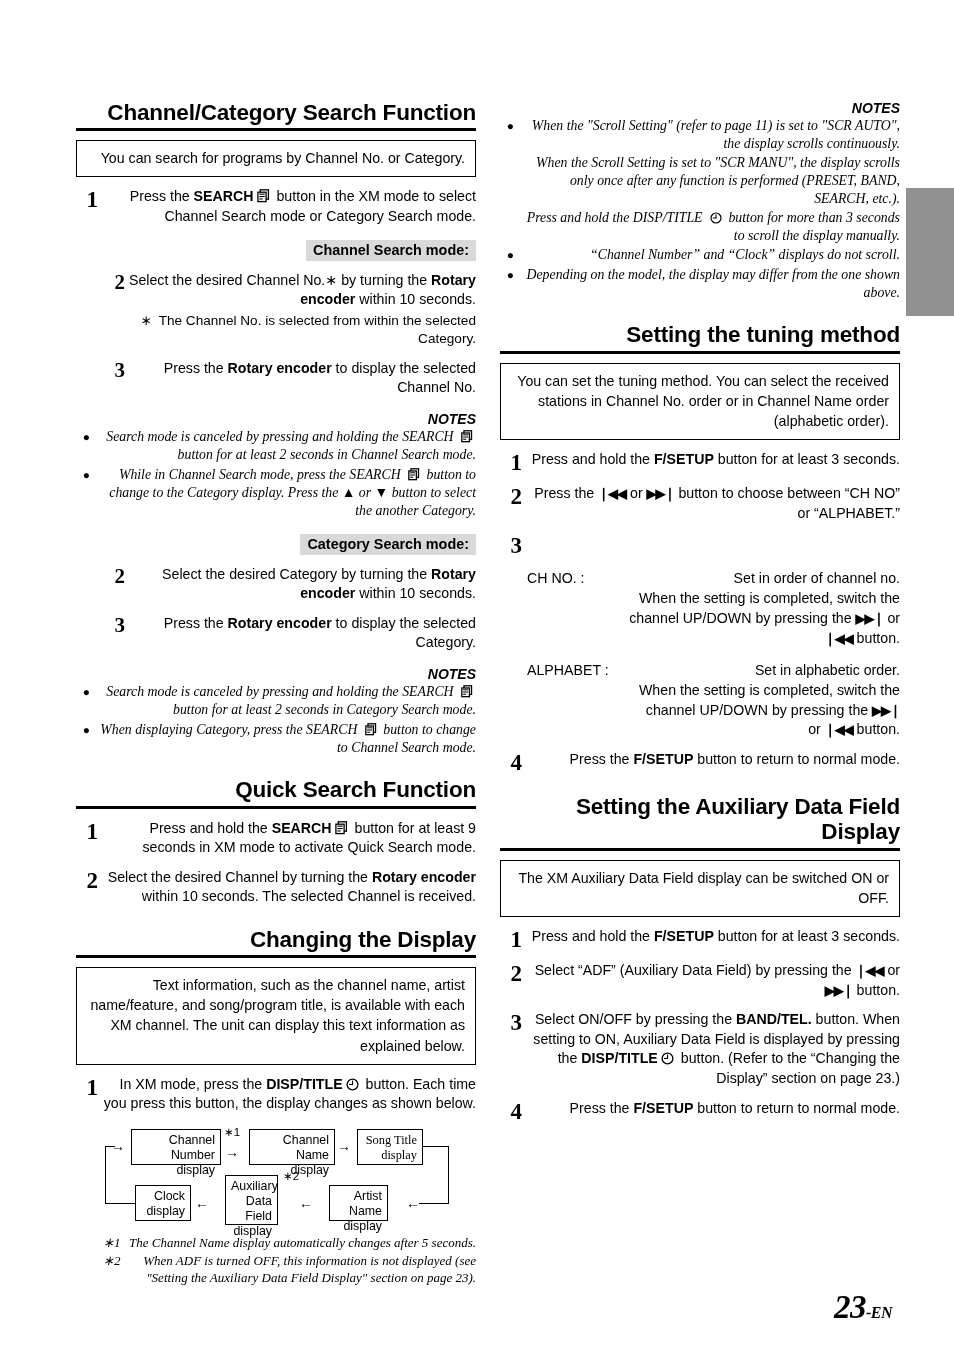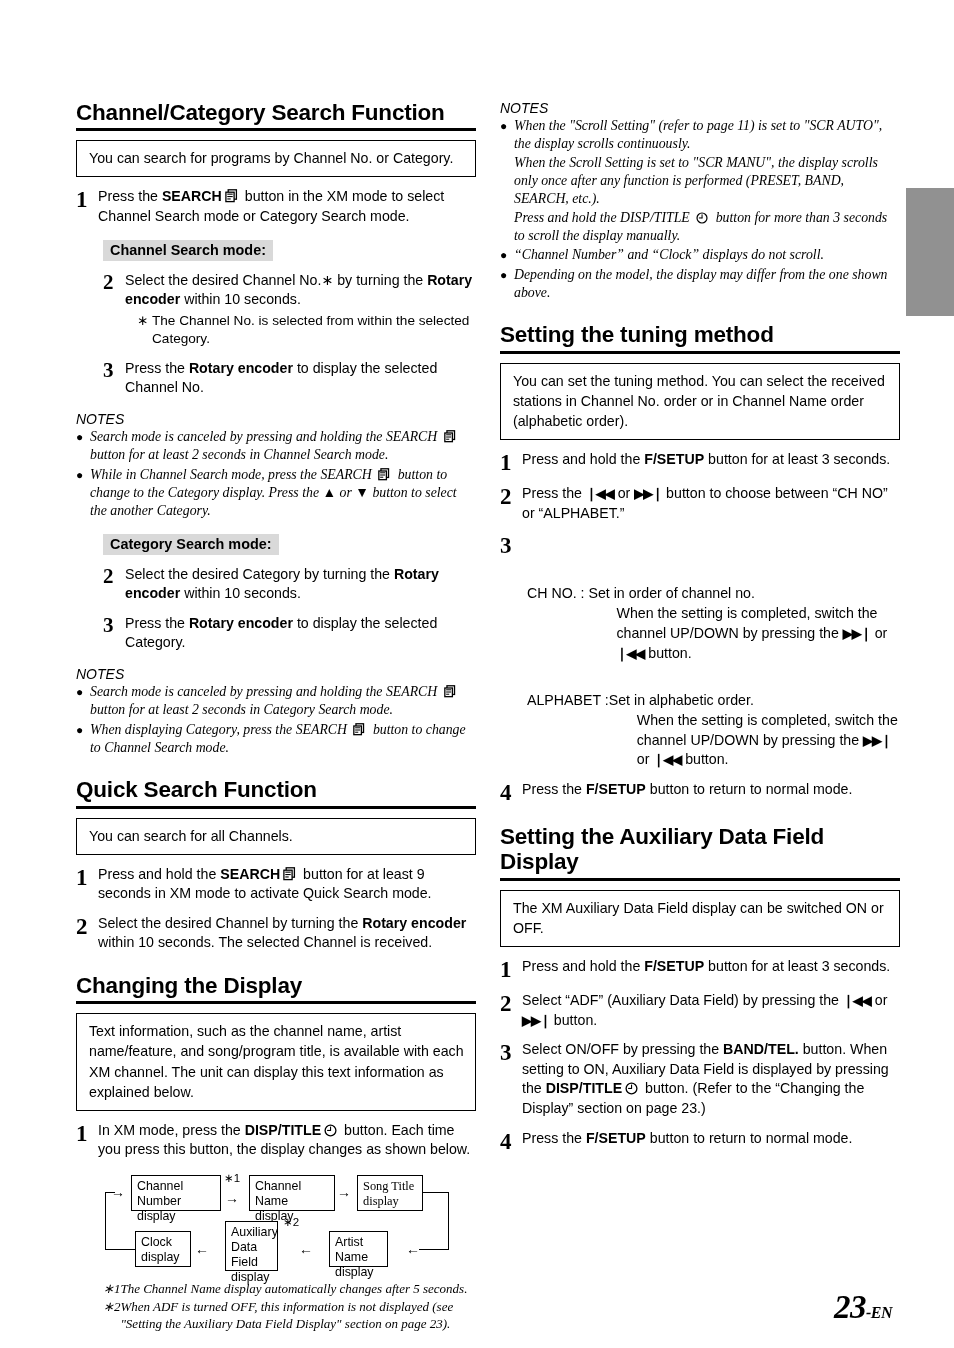--- a/index.html
+++ b/index.html
@@ -24,20 +24,21 @@
     left: 906px;
     top: 188px;
     width: 48px;
     height: 128px;
     background: #919191;
   }
   .col {
     position: absolute;
     top: 100px;
     width: 400px;
+    text-align: right;
   }
   .col-left { left: 76px; }
   .col-right { left: 500px; }
 
   h1.section-title {
     font-family: "Liberation Sans", sans-serif;
     font-size: 22.5px;
     font-weight: bold;
     letter-spacing: -0.2px;
     margin: 0;
@@ -97,21 +98,21 @@
     font-weight: bold;
     padding: 2px 7px 3px 7px;
     margin-top: 13px;
     margin-left: 27px;
   }
 
   
   .notes-head {
     font-family: "Liberation Sans", sans-serif;
     font-style: italic;
-    font-weight: normal;
+    font-weight: bold;
     font-size: 14px;
     margin-top: 13px;
   }
   .notes-list {
     margin: 1px 0 0 0;
     padding: 0;
     list-style: none;
     font-family: "Liberation Serif", serif;
     font-style: italic;
     font-size: 13.8px;
@@ -129,21 +130,21 @@
     line-height: 1.5;
   }
   .notes-list li .ntext { flex: 1 1 auto; }
   .notes-list li .ntext p { margin: 0; }
 
   b, .b { font-weight: bold; }
 
   
   .defrow {
     display: flex;
-    margin-top: 27px;
+    margin-top: 12px;
     margin-left: 27px;
     font-size: 14.2px;
     line-height: 1.4;
   }
   .defrow .term { flex: 0 0 auto; white-space: pre; }
   .defrow .desc { flex: 1 1 auto; }
   .defrow .desc .cont { display: block; margin-left: 28px; }
 
   
   .ico { display: inline-block; vertical-align: -2px; }
@@ -305,21 +306,20 @@
                   <rect x="2.3" y="4.6" width="5.4" height="1.1" fill="#000"></rect>
                   <rect x="2.3" y="7" width="5.4" height="1.1" fill="#000"></rect>
                   <rect x="2.3" y="9.4" width="3.4" height="1.1" fill="#000"></rect>
                 </svg></span><span> button to change to Channel Search mode.</span></span>
         </li>
       </ul>
     </div>
 
     <div class="sec-block">
       <h1 class="section-title">Quick Search Function</h1>
-      <div class="callout">You can search for all Channels.</div>
 
       <div class="step">
         <div class="num">1</div>
         <div class="body"><span>Press and hold the </span><b>SEARCH</b><span class="ico ico-search"><svg width="13" height="14" viewBox="0 0 13 14">
                 <rect x="3.2" y="0.8" width="8.2" height="9.4" fill="none" stroke="#000" stroke-width="1.3"></rect>
                 <rect x="0.9" y="3.2" width="8.2" height="9.4" fill="#fff" stroke="#000" stroke-width="1.3"></rect>
                 <rect x="2.3" y="4.6" width="5.4" height="1.1" fill="#000"></rect>
                 <rect x="2.3" y="7" width="5.4" height="1.1" fill="#000"></rect>
                 <rect x="2.3" y="9.4" width="3.4" height="1.1" fill="#000"></rect>
               </svg></span><span> button for at least 9 seconds in XM mode to activate Quick Search mode.</span></div>

